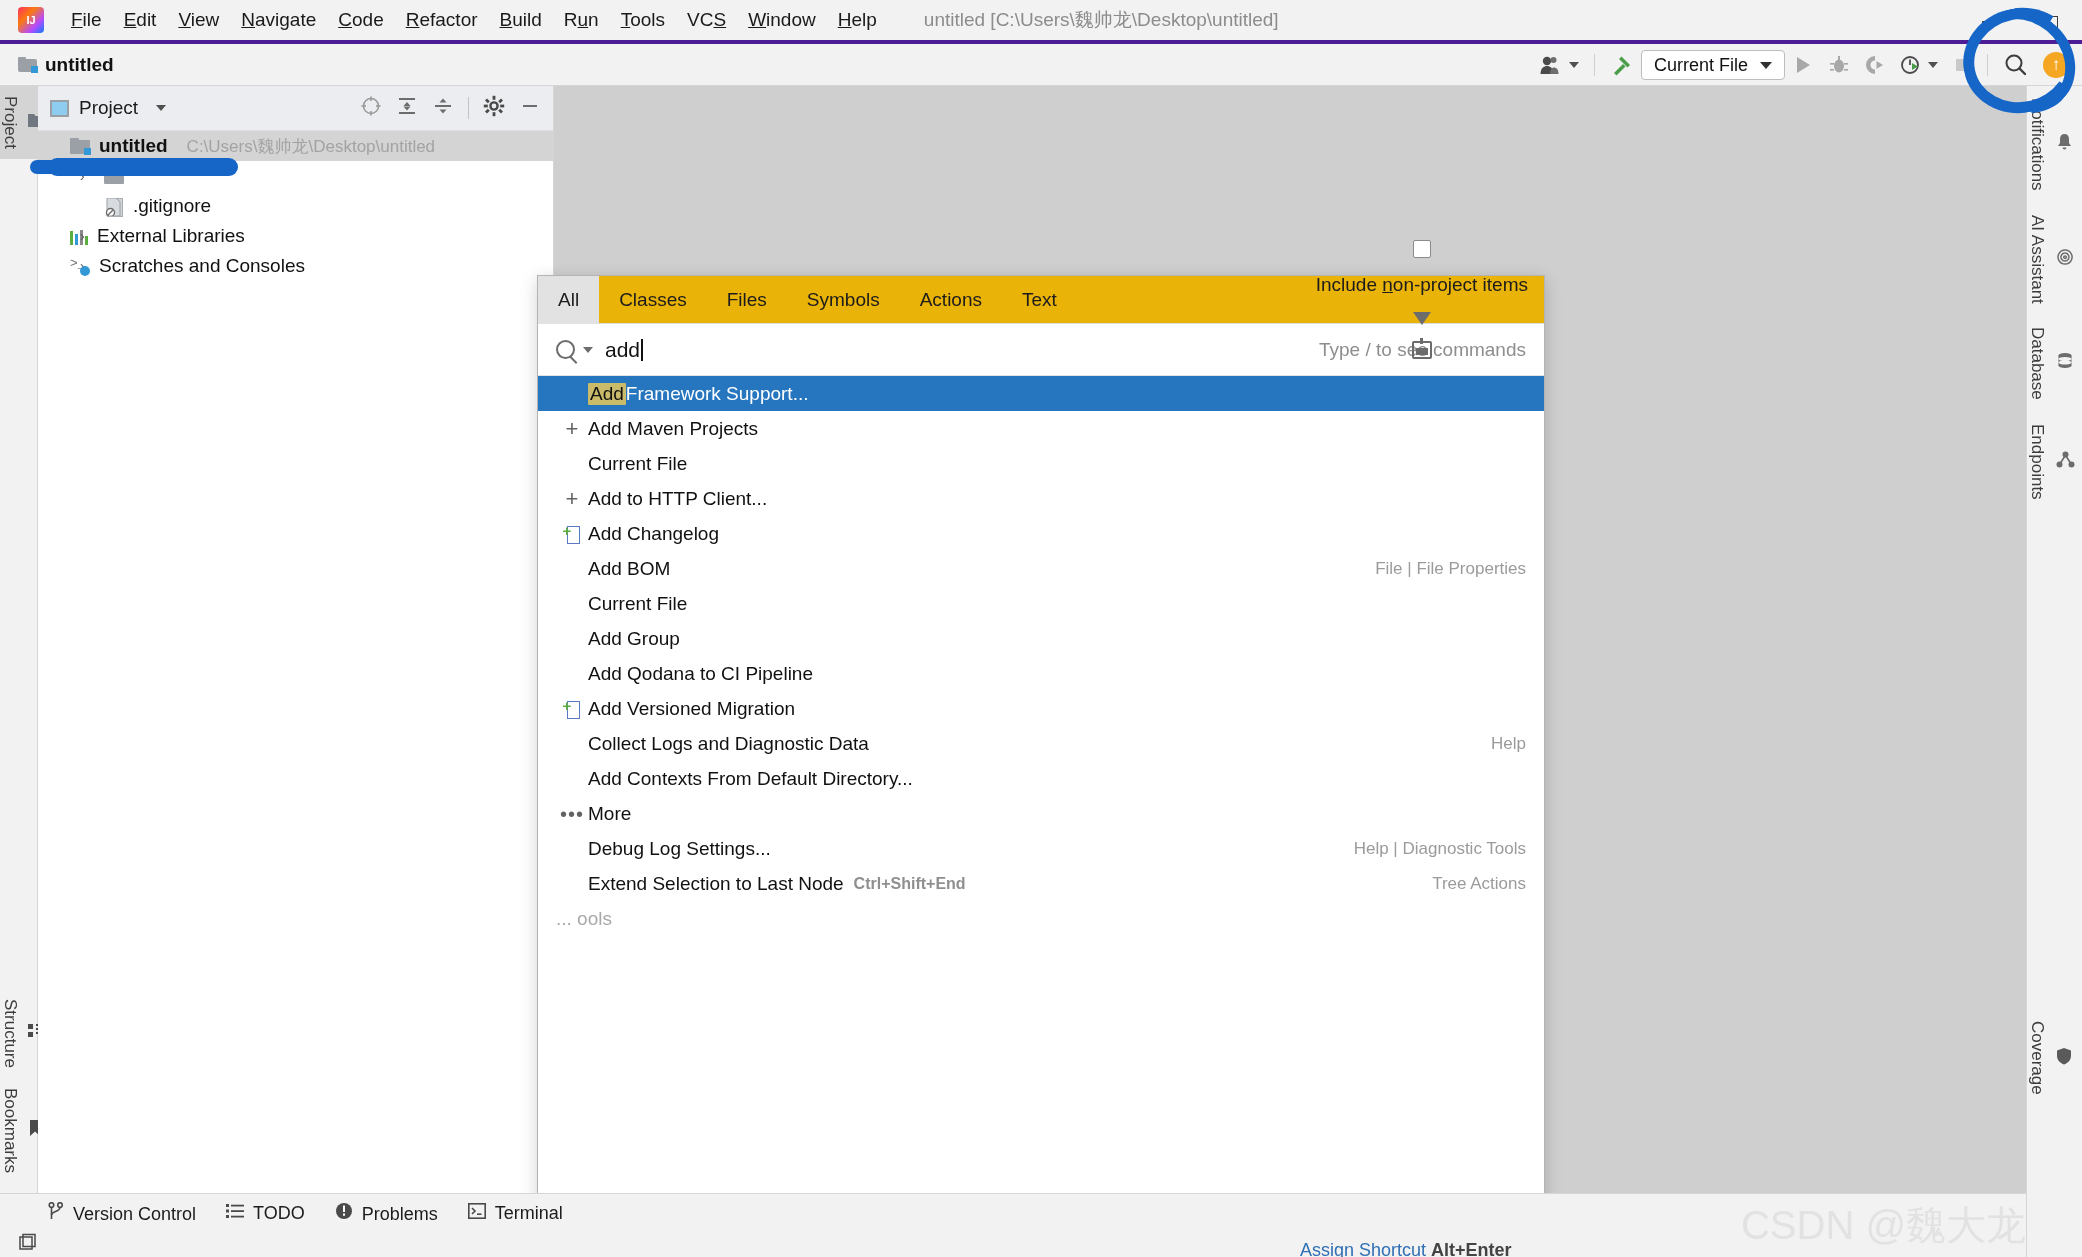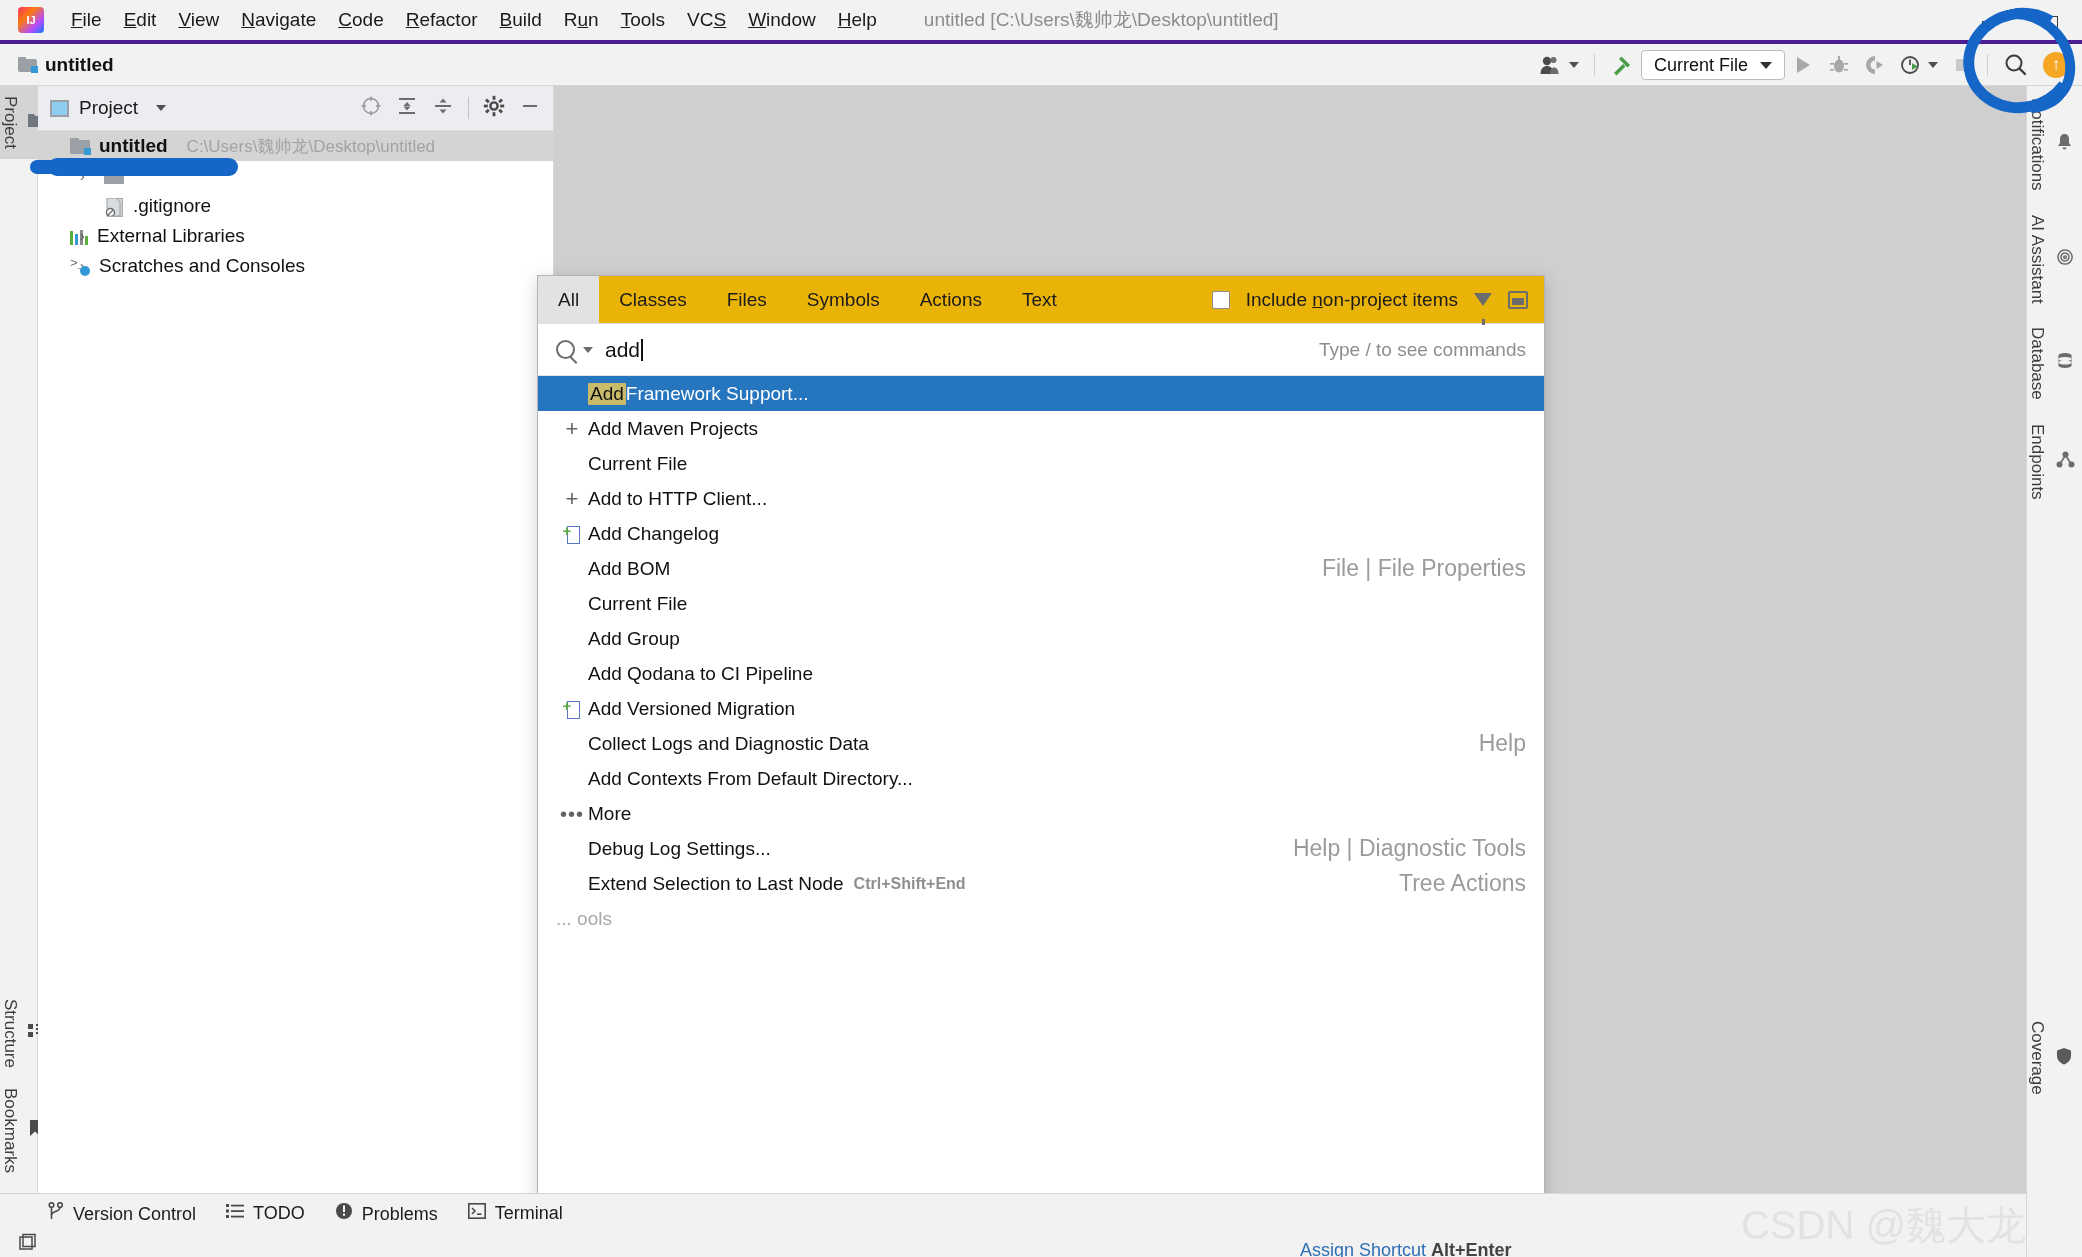--- a/index.html
+++ b/index.html
@@ -212,21 +212,21 @@
   .se-tabs {
     height: 48px; background: #eab308; display: flex; align-items: center;
     border-bottom: 1px solid #dcdcdc; padding-left: 0;
   }
   .se-tab {
     font-size: 19px; color: #1c1c1c; padding: 0 20px; height: 48px;
     display: flex; align-items: center; white-space: nowrap;
   }
   .se-tab.active { background: #e2e2e2; }
   .se-tabs-right {
-    margin-left: auto; display: flex; align-items: center; gap: 16px; padding-right: 16px;
+    margin-left: auto; display: flex; align-items: center; gap: 16px; padding-right: 16px; flex-direction: column;
   }
   .chk {
     width: 18px; height: 18px; border: 1px solid #8b8b8b; background: #fff; border-radius: 2px;
   }
   .se-chk-label { font-size: 19px; color: #1c1c1c; white-space: nowrap; }
   .se-chk-label u { text-decoration: underline; }
   .funnel {
     width: 0; height: 0; border-left: 9px solid transparent; border-right: 9px solid transparent;
     border-top: 13px solid #6c6c6c; position: relative;
   }
@@ -266,21 +266,21 @@
   }
   .se-item.selected { background: #2675bf; color: #fff; }
   .se-item .icol {
     width: 32px; flex: 0 0 auto; display: flex; align-items: center; justify-content: center;
   }
   .se-item .label { display: flex; align-items: center; }
   .se-item .hl {
     background: #c9bb6a; color: #111; padding: 0 2px; border-radius: 1px;
   }
   .se-item .right {
-    margin-left: auto; font-size: 23px; color: #9b9b9b;
+    margin-left: auto; font-size: 17px; color: #9b9b9b;
   }
   .se-item.selected .right { color: #dbe9f7; }
   .se-item .shortcut {
     font-size: 16px; font-weight: bold; color: #8f8f8f; margin-left: 10px;
   }
   .ic-plus { font-size: 22px; color: #636363; line-height: 1; font-weight: 300; }
   .ic-dots { font-size: 20px; color: #636363; line-height: 1; letter-spacing: 1px; }
   .ic-doc-plus {
     width: 17px; height: 20px; position: relative;
   }

